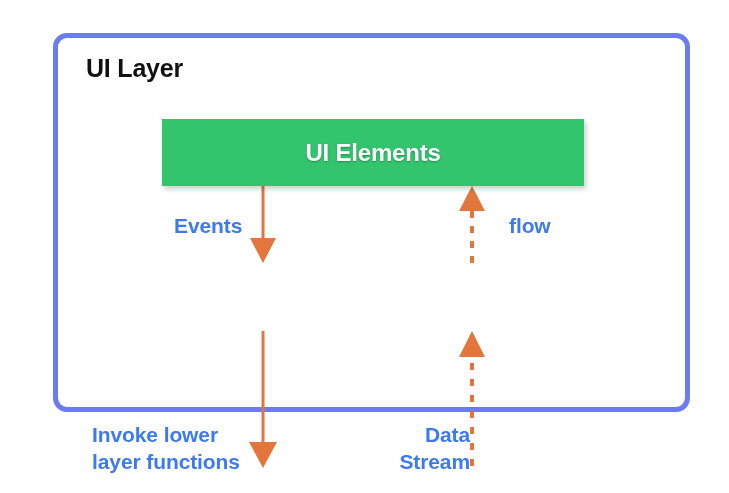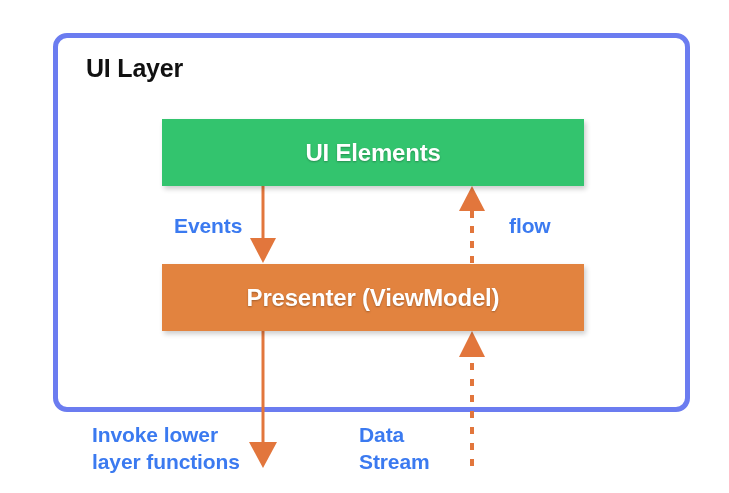--- a/index.html
+++ b/index.html
@@ -89,21 +89,21 @@
     color: #3b7af0;
     font-size: 21px;
     font-weight: bold;
     letter-spacing: -0.1px;
     line-height: 1.28;
     white-space: pre;
   }
   .lbl-events   { left: 158px; top: 213px; }
   .lbl-flow     { left: 493px; top: 213px; }
   .lbl-invoke   { left: 76px;  top: 422px; width: 150px; }
-  .lbl-stream   { left: 343px; top: 422px; width: 100px; }
+  .lbl-stream   { left: 354px; top: 422px; width: 100px; text-align: right; }
 </style>
 </head>
 <body>
 
 <div id="diagram">
 
   <div class="layer-box"></div>
   <div class="layer-title">UI Layer</div>
 
   <svg id="arrows" viewBox="0 0 729 493" xmlns="http://www.w3.org/2000/svg">
@@ -124,21 +124,20 @@
     </g>
 
     <g>
       <line x1="456" y1="466" x2="456" y2="352" stroke="#e2763c" stroke-width="4" stroke-dasharray="7 9"></line>
       <polygon points="456,331 443,357 469,357" fill="#e2763c"></polygon>
     </g>
   </svg>
 
   <div class="node node-ui">UI Elements</div>
 
-  <div class="node node-presenter">Presenter (ViewModel)</div>
 
   <div class="edge-label lbl-events">Events</div>
 
   <div class="edge-label lbl-flow">flow</div>
 
   <div class="edge-label lbl-invoke">Invoke lower
 layer functions</div>
 
   <div class="edge-label lbl-stream">Data
 Stream</div>

